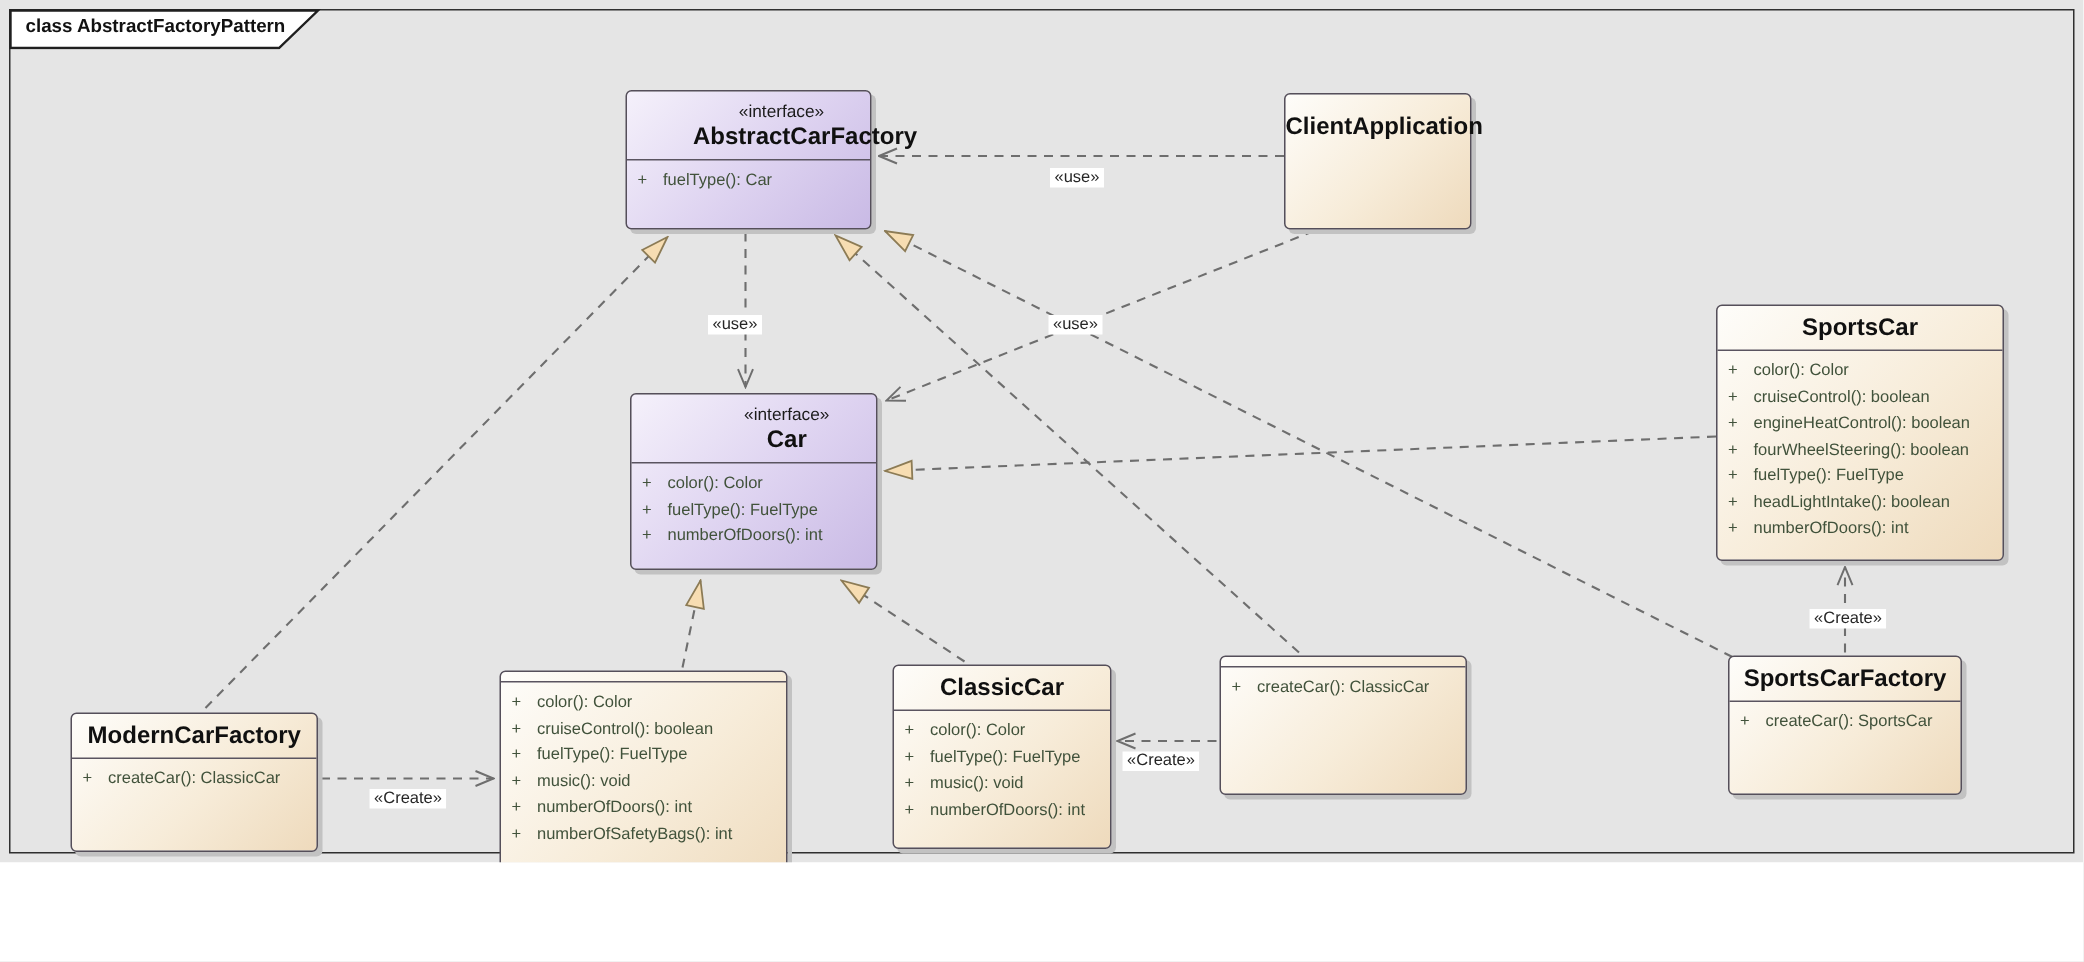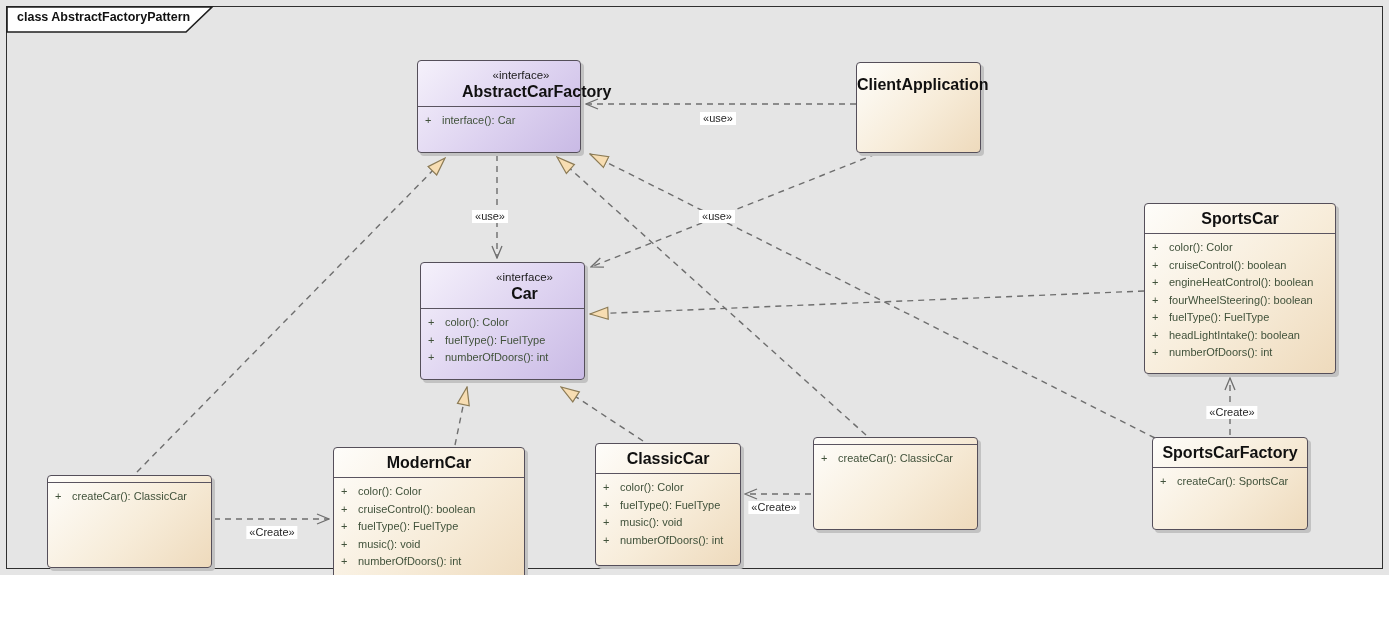--- a/index.html
+++ b/index.html
@@ -82,21 +82,21 @@
 
   <div class="class-box interface" style="left:417px;top:60px;width:164px;height:93px">
     <div class="name-compartment tall">
       <div class="stereotype">«interface»</div>
       <div class="class-name">AbstractCarFactory</div>
     </div>
     <div class="divider"></div>
     <div class="methods">
   <div class="method-row">
     <span class="vis">+</span>
-    <span class="sig">interface(): Car</span>
+    <span class="sig">fuelType(): Car</span>
   </div>
 </div>
   </div>
 
   <div class="class-box" style="left:856px;top:62px;width:125px;height:91px">
     <div class="name-compartment" style="padding-top:13px">
       <div class="class-name">ClientApplication</div>
     </div>
   </div>
 
@@ -161,23 +161,20 @@
   </div>
 
   <div class="method-row">
     <span class="vis">+</span>
     <span class="sig">numberOfDoors(): int</span>
   </div>
 </div>
   </div>
 
   <div class="class-box" style="left:333px;top:447px;width:192px;height:154px">
-    <div class="name-compartment">
-      <div class="class-name">ModernCar</div>
-    </div>
     <div class="divider"></div>
     <div class="methods">
   <div class="method-row">
     <span class="vis">+</span>
     <span class="sig">color(): Color</span>
   </div>
 
   <div class="method-row">
     <span class="vis">+</span>
     <span class="sig">cruiseControl(): boolean</span>
@@ -227,20 +224,23 @@
   </div>
 
   <div class="method-row">
     <span class="vis">+</span>
     <span class="sig">numberOfDoors(): int</span>
   </div>
 </div>
   </div>
 
   <div class="class-box" style="left:47px;top:475px;width:165px;height:93px">
+    <div class="name-compartment">
+      <div class="class-name">ModernCarFactory</div>
+    </div>
     <div class="divider"></div>
     <div class="methods">
   <div class="method-row">
     <span class="vis">+</span>
     <span class="sig">createCar(): ClassicCar</span>
   </div>
 </div>
   </div>
 
   <div class="class-box" style="left:813px;top:437px;width:165px;height:93px">

